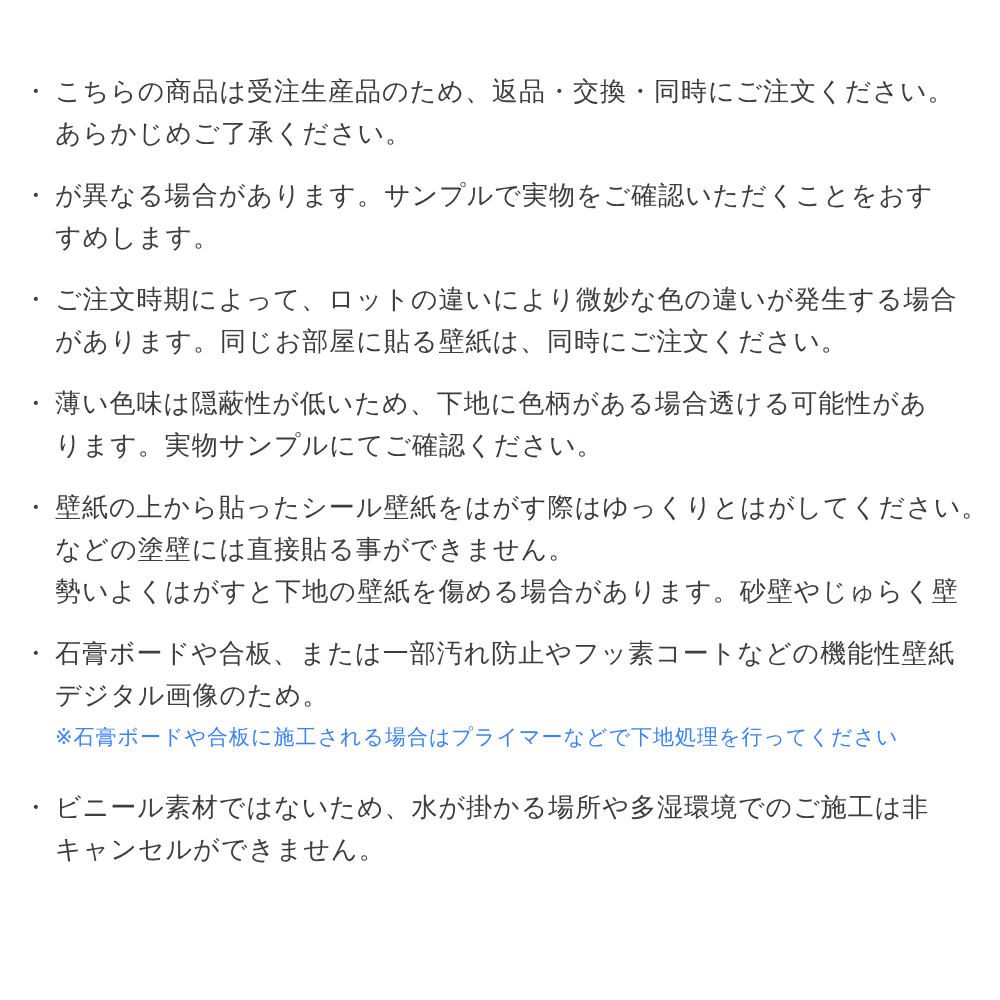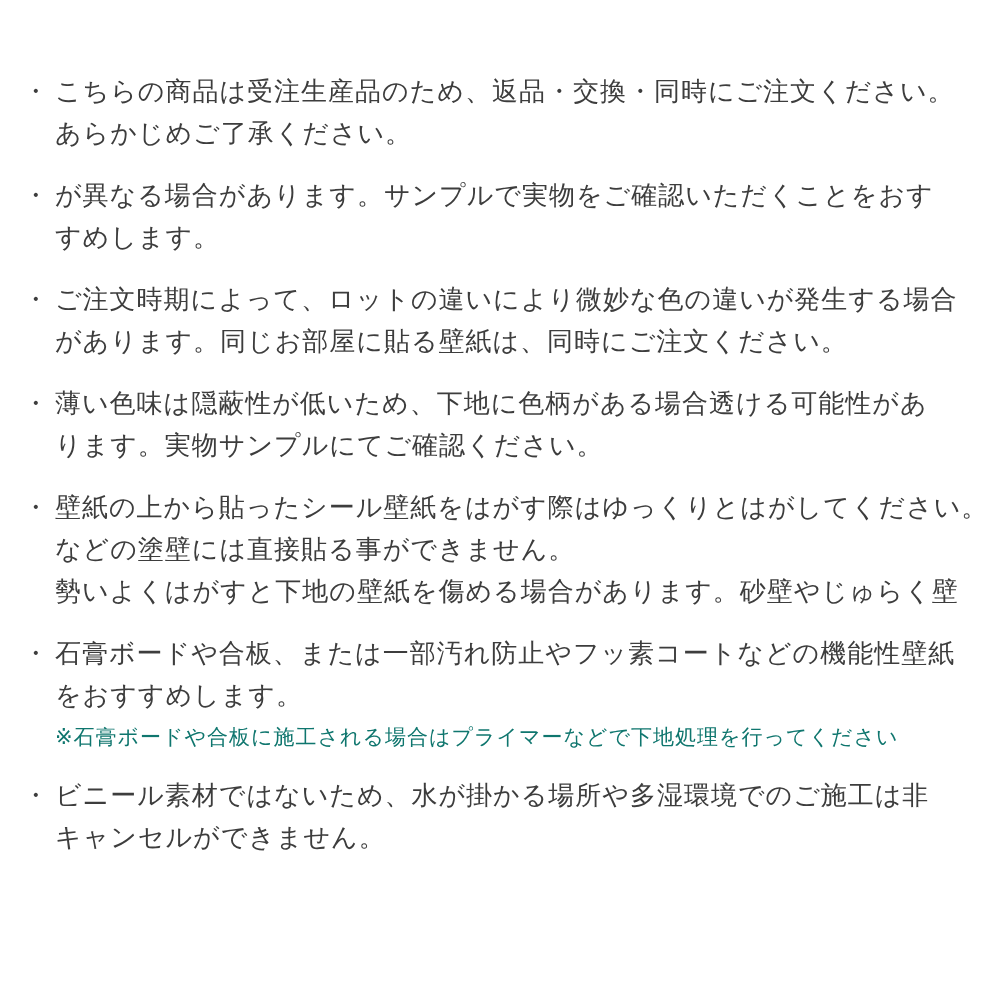--- a/index.html
+++ b/index.html
@@ -40,25 +40,25 @@
     line-height: 42px;
   }
   .note .line {
     white-space: nowrap;
   }
   .note.tight {
     margin-bottom: 0;
   }
   .footnote {
     padding-left: 28px;
-    margin: 2px 0 18px 0;
+    margin: 2px 0 30px 0;
     font-size: 21px;
     line-height: 38px;
     letter-spacing: 1px;
-    color: #0f766e;
+    color: #3b82f6;
     white-space: nowrap;
   }
   .note:last-child {
     margin-bottom: 0;
   }
 </style>
 </head>
 <body>
 
 <div class="page">
@@ -90,21 +90,21 @@
   <div class="note">
     <span class="bullet">・</span>
     <div class="line">壁紙の上から貼ったシール壁紙をはがす際はゆっくりとはがしてください。</div>
     <div class="line">などの塗壁には直接貼る事ができません。</div>
     <div class="line">勢いよくはがすと下地の壁紙を傷める場合があります。砂壁やじゅらく壁</div>
   </div>
 
   <div class="note tight">
     <span class="bullet">・</span>
     <div class="line">石膏ボードや合板、または一部汚れ防止やフッ素コートなどの機能性壁紙</div>
-    <div class="line">をおすすめします。</div>
+    <div class="line">デジタル画像のため。</div>
   </div>
 
   <div class="footnote">
     <span>※</span><span>石膏ボードや合板に施工される場合はプライマーなどで下地処理を行ってください</span>
   </div>
 
   <div class="note">
     <span class="bullet">・</span>
     <div class="line">ビニール素材ではないため、水が掛かる場所や多湿環境でのご施工は非</div>
     <div class="line">キャンセルができません。</div>

